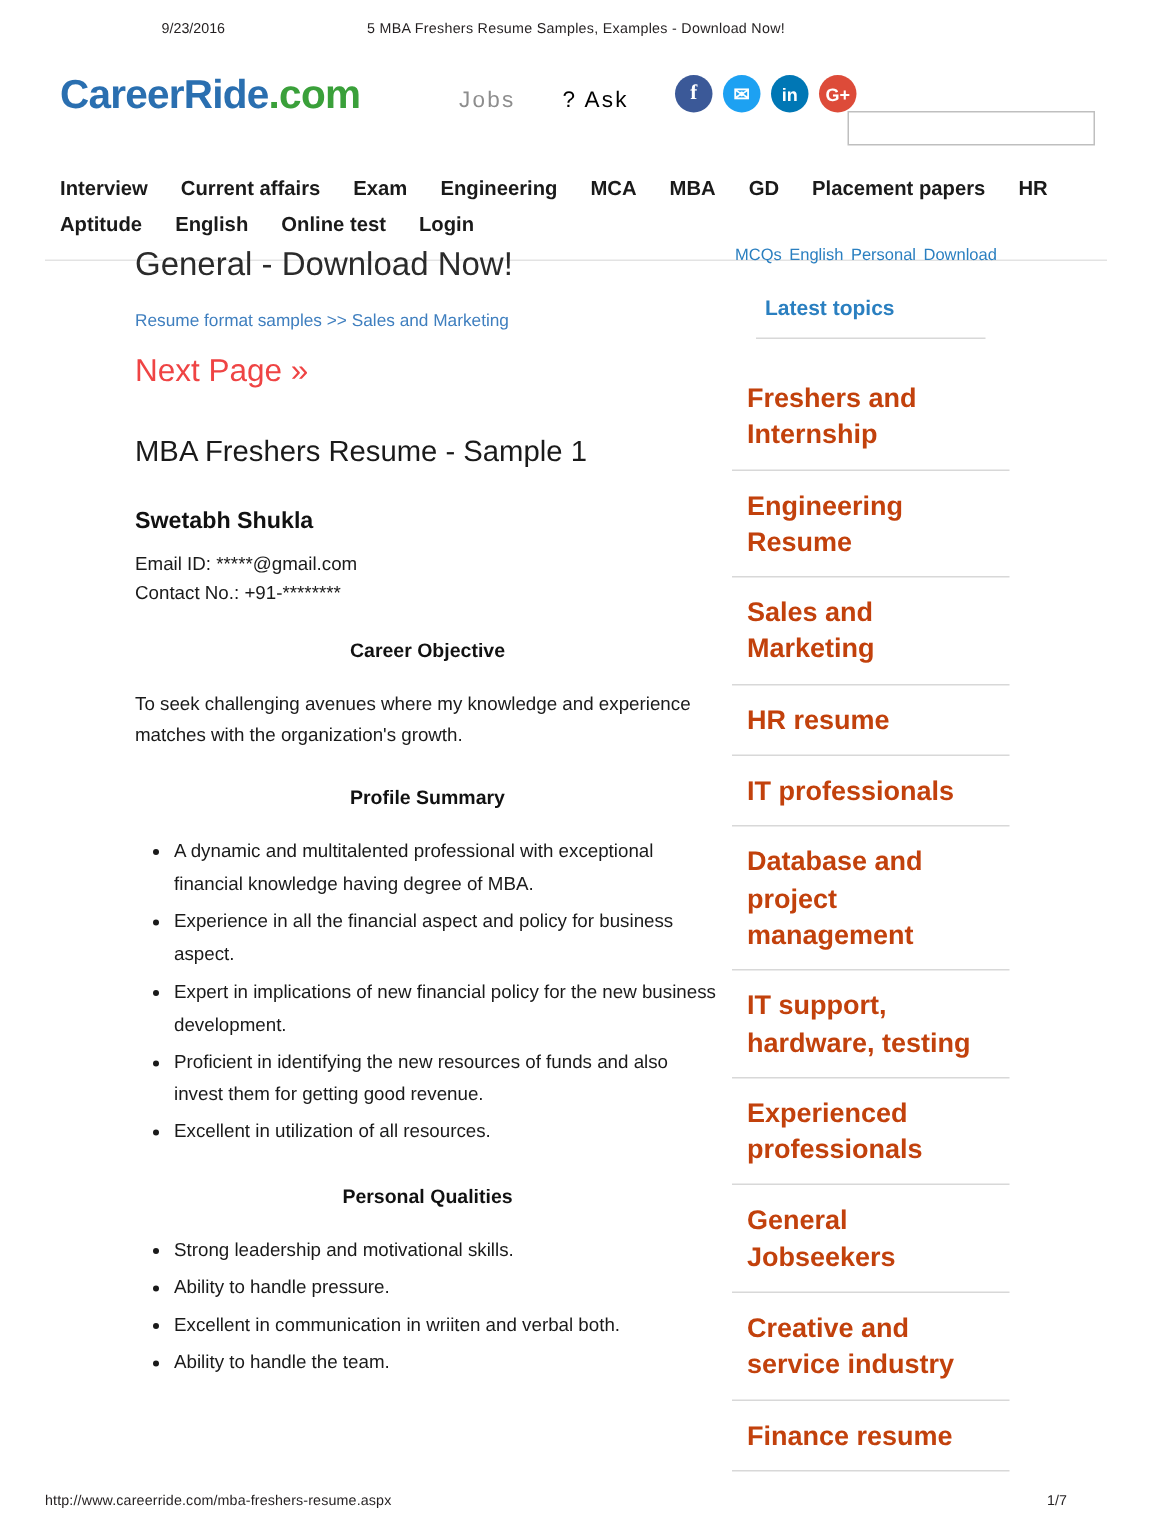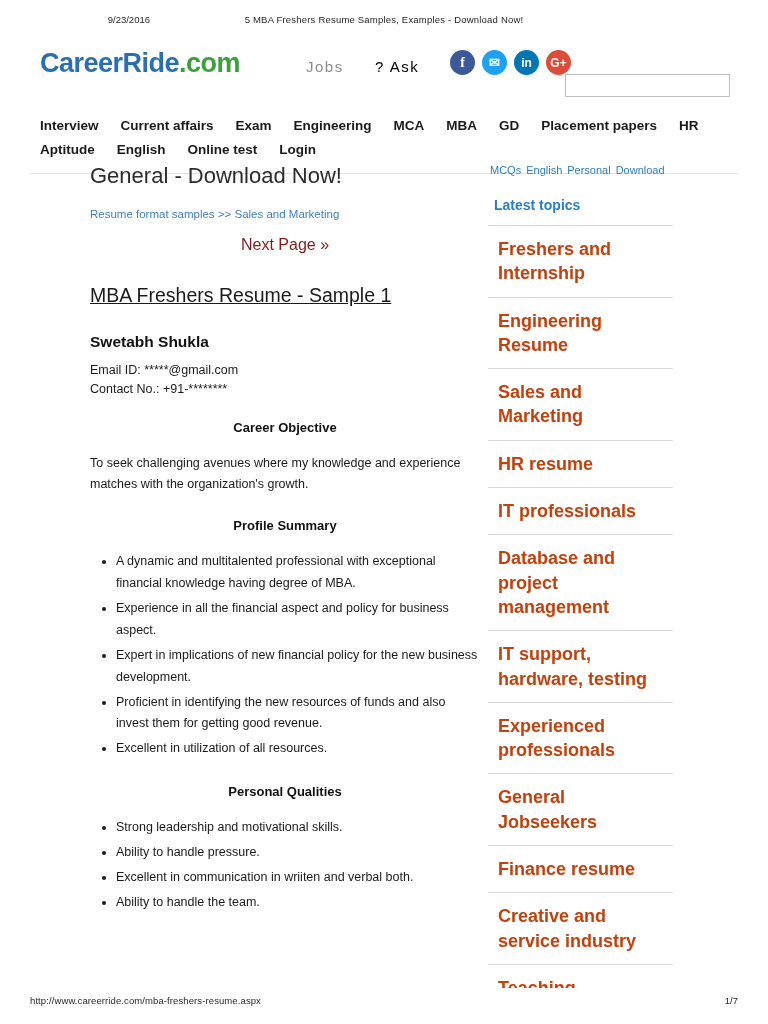--- a/index.html
+++ b/index.html
@@ -37,21 +37,21 @@
   .print-footer {
     position: absolute;
     bottom: 18px; left: 0; right: 0;
     display: flex;
     align-items: baseline;
     font-size: 9.5px;
     color: #231f20;
     padding: 0 30px;
   }
   .print-footer .pf-url { flex: 1; letter-spacing: 0.1px; }
-  .print-footer .pf-page { width: 40px; text-align: right; }
+  .print-footer .pf-page { width: 40px; text-align: left; }
 
   
   .site {
     position: absolute;
     top: 34px; left: 30px; right: 30px;
     bottom: 36px;
     overflow: hidden;
   }
   .brand-row {
     position: relative;
@@ -155,31 +155,29 @@
     overflow: hidden;
     height: 22px;
   }
   .breadcrumb {
     font-size: 11.5px;
     color: #3f7fbf;
     margin-bottom: 16px;
   }
   .breadcrumb .sep { color: #3f7fbf; }
   .nextpage {
-    font-size: 16px;
-    color: #7f1d1d;
+    font-size: 21px;
+    color: #ef4444;
     margin-bottom: 30px;
-    text-align: center;
   }
   h2.sample-title {
     font-size: 19.5px;
     font-weight: normal;
     color: #1a1a1a;
     margin: 0 0 26px 0;
-    text-decoration: underline;
   }
   h3.person {
     font-size: 15.5px;
     font-weight: bold;
     color: #111;
     margin: 0 0 12px 0;
   }
   .contact-line {
     font-size: 12.5px;
     color: #1a1a1a;
@@ -223,21 +221,21 @@
     margin-bottom: 18px;
     padding-left: 2px;
   }
   .mcq-strip span { margin-right: 5px; }
   .latest-head {
     font-size: 14px;
     color: #2a7fc0;
     font-weight: bold;
     padding: 0 0 12px 6px;
     border-bottom: 1px solid #d8d8d8;
-    margin: 0;
+    margin: 16px;
   }
   .topics { list-style: none; margin: 0; padding: 0; }
   .topics li {
     font-size: 18px;
     color: #c2410c;
     font-weight: bold;
     padding: 11px 6px 11px 10px;
     border-bottom: 1px solid #d8d8d8;
     line-height: 1.35;
   }
@@ -349,22 +347,22 @@
         <ul class="topics">
           <li>Freshers and Internship</li>
           <li>Engineering Resume</li>
           <li>Sales and Marketing</li>
           <li>HR resume</li>
           <li>IT professionals</li>
           <li>Database and project management</li>
           <li>IT support, hardware, testing</li>
           <li>Experienced professionals</li>
           <li>General Jobseekers</li>
+          <li>Creative and service industry</li>
           <li>Finance resume</li>
-          <li>Creative and service industry</li>
           <li>Teaching professionals</li>
           <li>Healthcare professionals</li>
         </ul>
         <div class="bottom-bar"></div>
       </div>
 
     </div>
   </div>
 
   <div class="print-footer">

